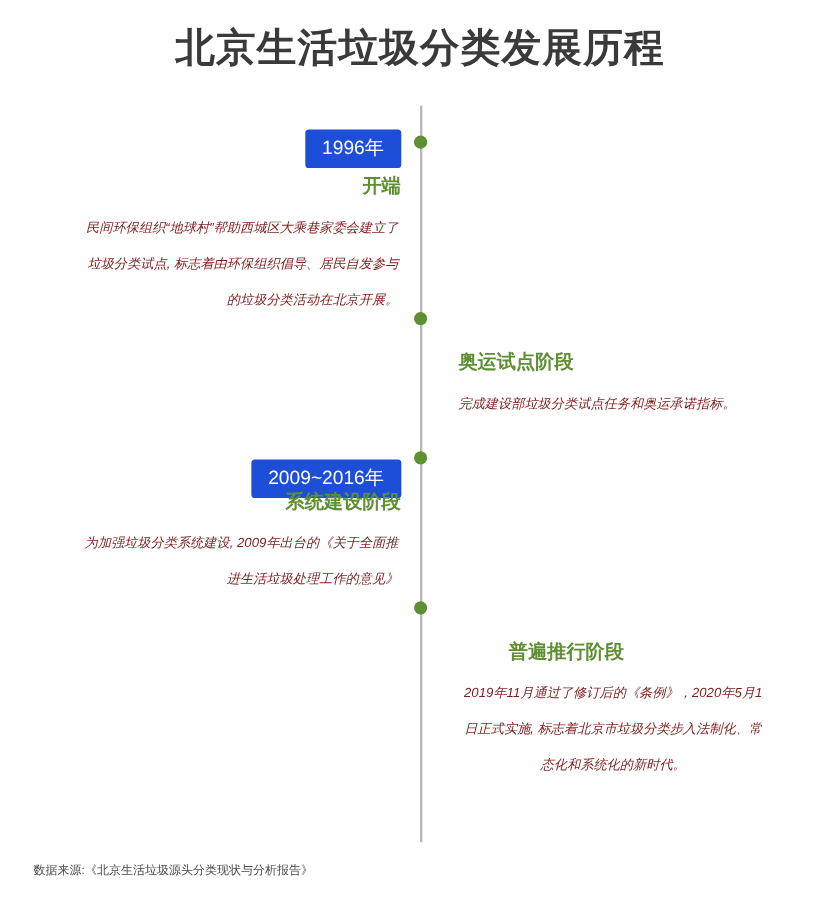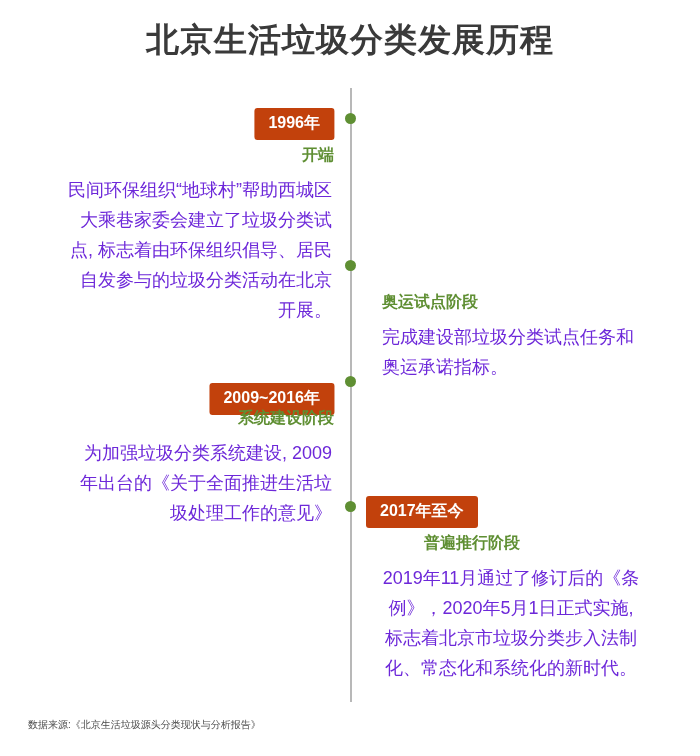--- a/index.html
+++ b/index.html
@@ -43,43 +43,44 @@
   .node-dot {
     position: absolute;
     width: 11px;
     height: 11px;
     border-radius: 50%;
     background: #5f8f33;
     left: 345px;
   }
   .label-pill {
     position: absolute;
-    background: #c2410c;
+    background: #1d4ed8;
     color: #ffffff;
     font-size: 16px;
-    font-weight: bold;
+    font-weight: normal;
     padding: 5px 14px 6px 14px;
     border-radius: 3px;
     white-space: nowrap;
   }
   .pill-left {
     transform: translateX(-100%);
   }
   .stage {
     position: absolute;
     font-size: 16px;
     font-weight: bold;
     color: #5f8f33;
     white-space: nowrap;
   }
   .body-text {
     position: absolute;
-    font-size: 18px;
+    font-size: 11px;
     line-height: 30px;
-    color: #6d28d9;
+    color: #7f1d1d;
+    font-style: italic;
   }
   .align-right {
     text-align: right;
   }
   .align-left {
     text-align: left;
   }
   .source {
     position: absolute;
     left: 28px;
@@ -129,19 +130,18 @@
   <div class="node-dot" id="dot-2"></div>
   <div class="stage" id="stage-2">奥运试点阶段</div>
   <div class="body-text align-left" id="text-2">完成建设部垃圾分类试点任务和奥运承诺指标。</div>
 
   <div class="node-dot" id="dot-3"></div>
   <div class="label-pill pill-left" id="pill-3">2009~2016年</div>
   <div class="stage" id="stage-3">系统建设阶段</div>
   <div class="body-text align-right" id="text-3">为加强垃圾分类系统建设, 2009年出台的《关于全面推进生活垃圾处理工作的意见》</div>
 
   <div class="node-dot" id="dot-4"></div>
-  <div class="label-pill" id="pill-4">2017年至今</div>
   <div class="stage" id="stage-4">普遍推行阶段</div>
   <div class="body-text align-left" id="text-4">2019年11月通过了修订后的《条例》，2020年5月1日正式实施, 标志着北京市垃圾分类步入法制化、常态化和系统化的新时代。</div>
 
   <div class="source">数据来源:《北京生活垃圾源头分类现状与分析报告》</div>
 
 </div>
 
 </body></html>

